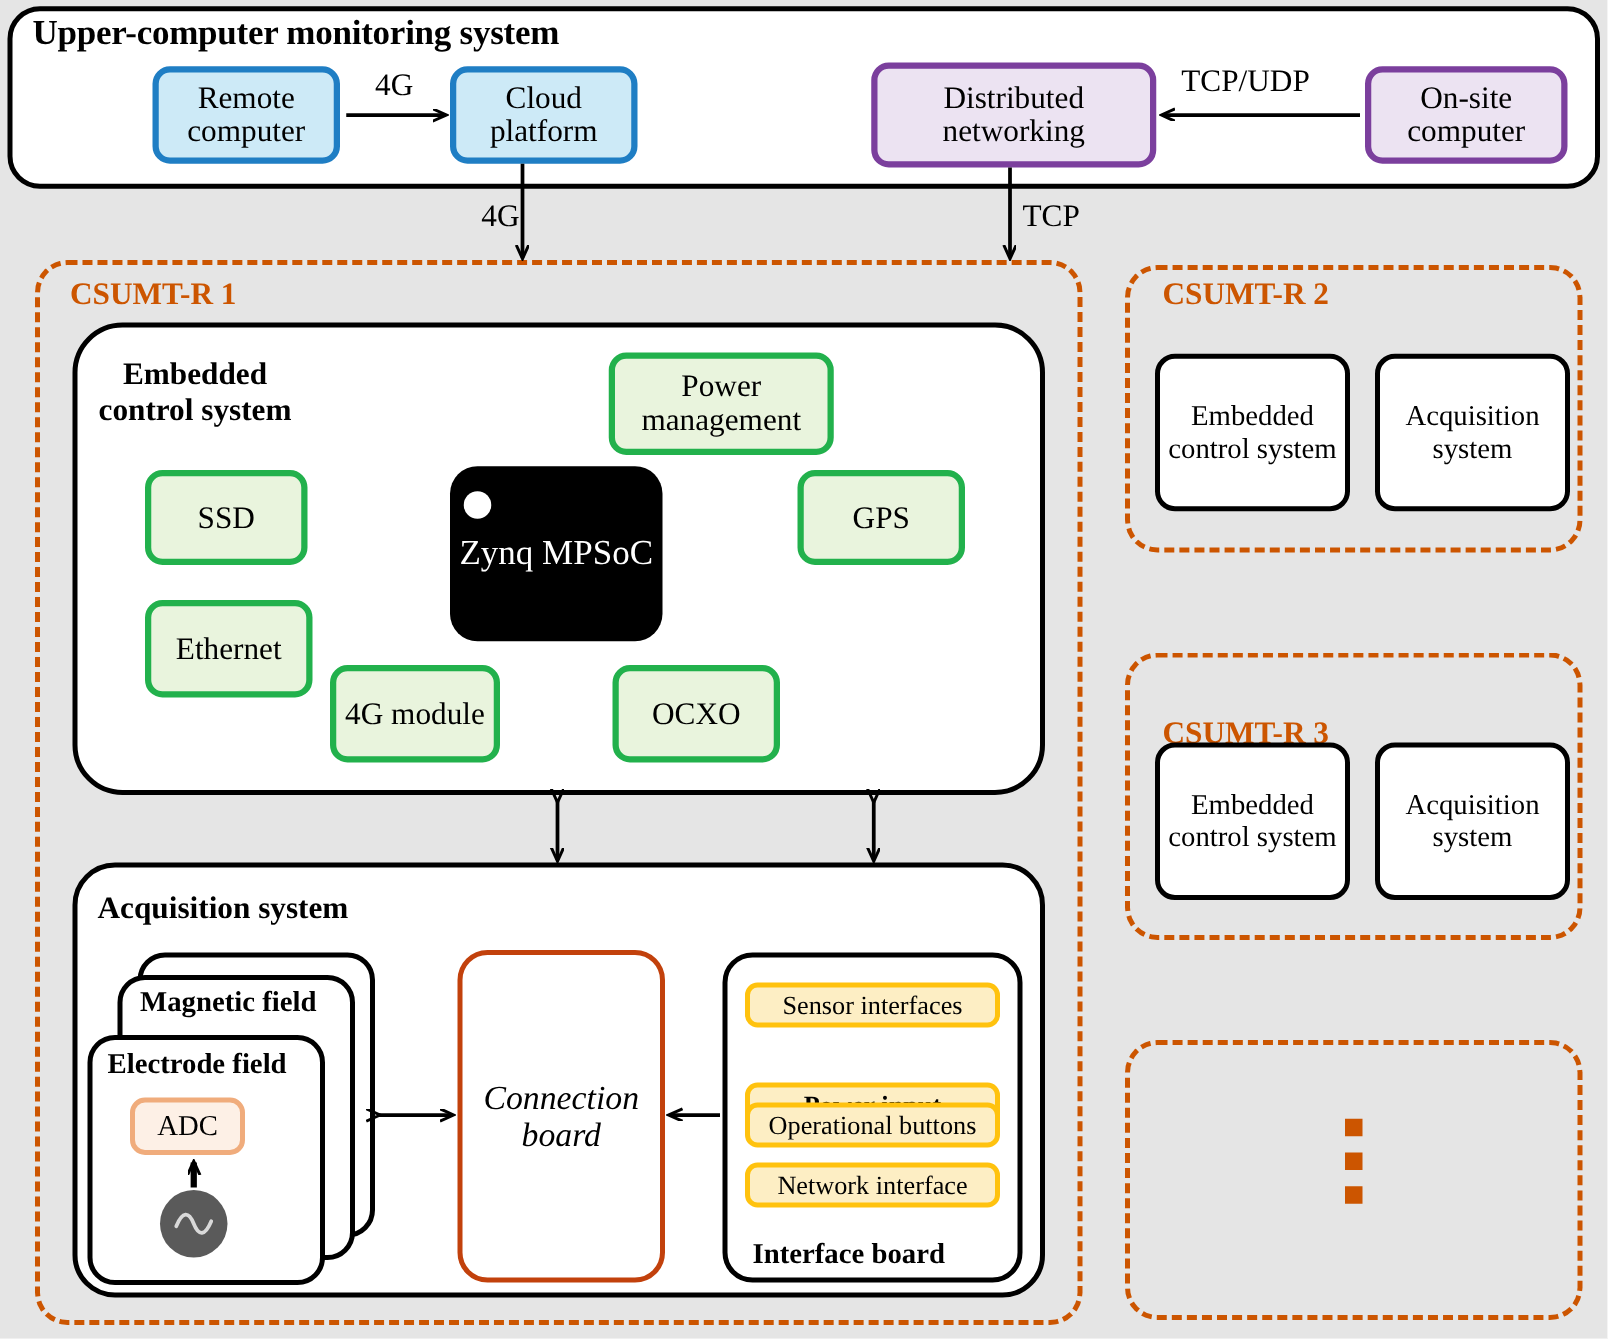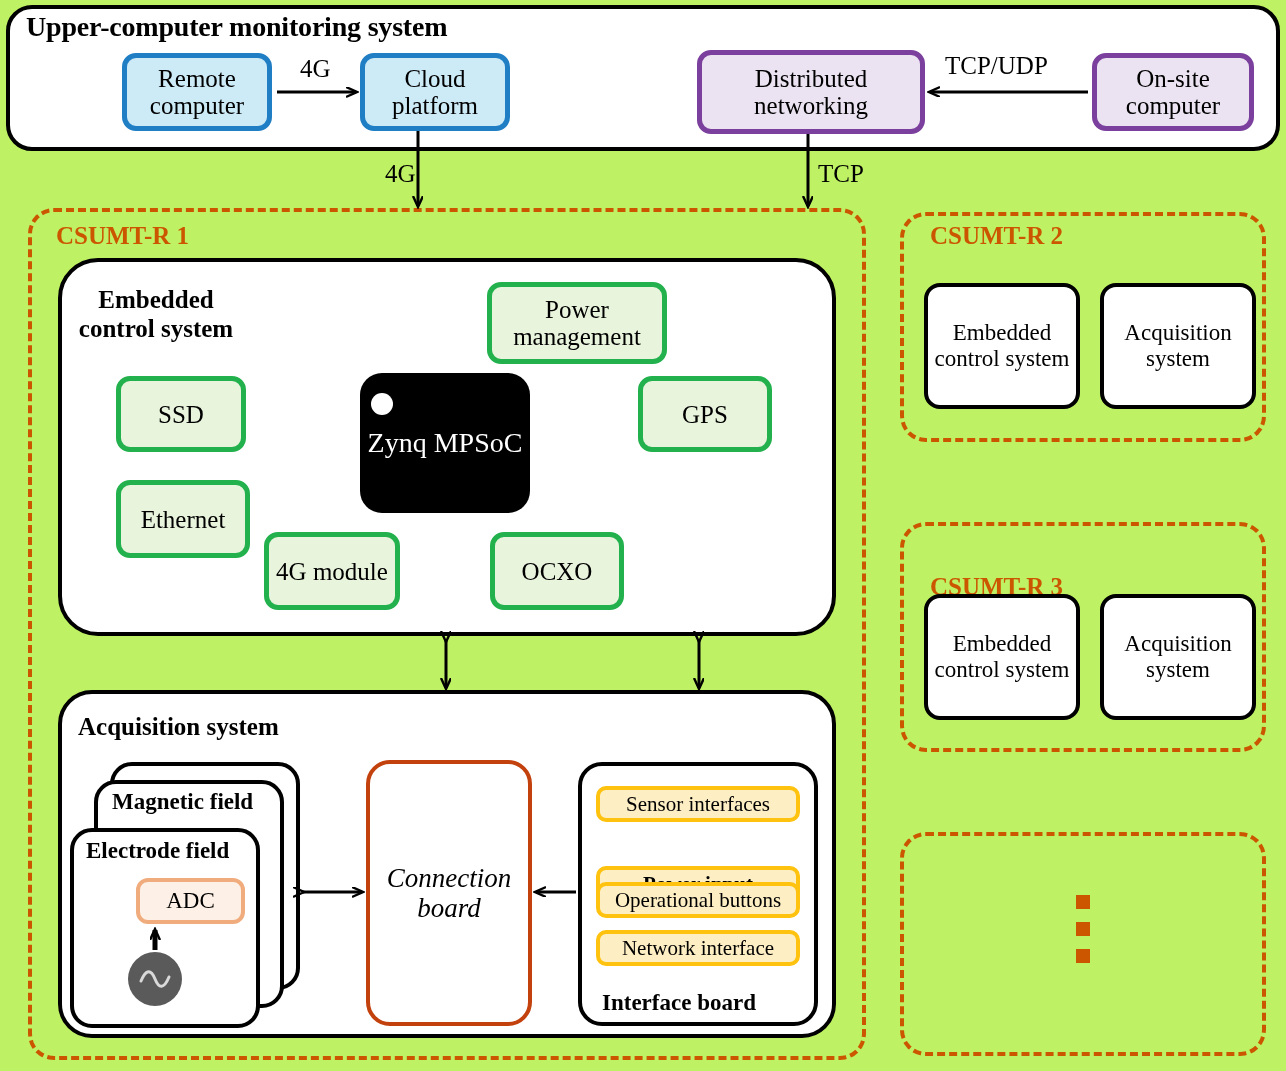--- a/index.html
+++ b/index.html
@@ -5,21 +5,21 @@
   * { box-sizing: border-box; }
   html, body {
     margin: 0; padding: 0;
     background: #ffffff;
     font-family: "Liberation Serif", "DejaVu Serif", serif;
   }
   #root {
     position: relative;
     width: 1286px;
     height: 1071px;
-    background: #bef264;
+    background: #e5e5e5;
     overflow: hidden;
   }
 
   
   .abs { position: absolute; }
   .box {
     position: absolute;
     display: flex;
     align-items: center;
     justify-content: center;
@@ -208,26 +208,25 @@
     position: absolute;
     font-weight: bold;
     font-size: 23px;
     white-space: nowrap;
   }
   #lbl-magnetic-field  { left: 112px; top: 789px; }
   #lbl-electrode-field { left: 86px;  top: 838px; }
 
   #n-adc {
     left: 104px; top: 878px;
-    width: 109px; height: 46px;
+    width: 92px; height: 46px;
     border: 4px solid #f0ac7c;
     background: #fdf0e6;
     border-radius: 12px;
     font-size: 23px;
-    margin-left: 32px;
   }
   #signal-source {
     position: absolute;
     left: 128px; top: 952px;
     width: 54px; height: 54px;
     border-radius: 50%;
     background: #5a5a5a;
   }
 
   #n-connection-board {

